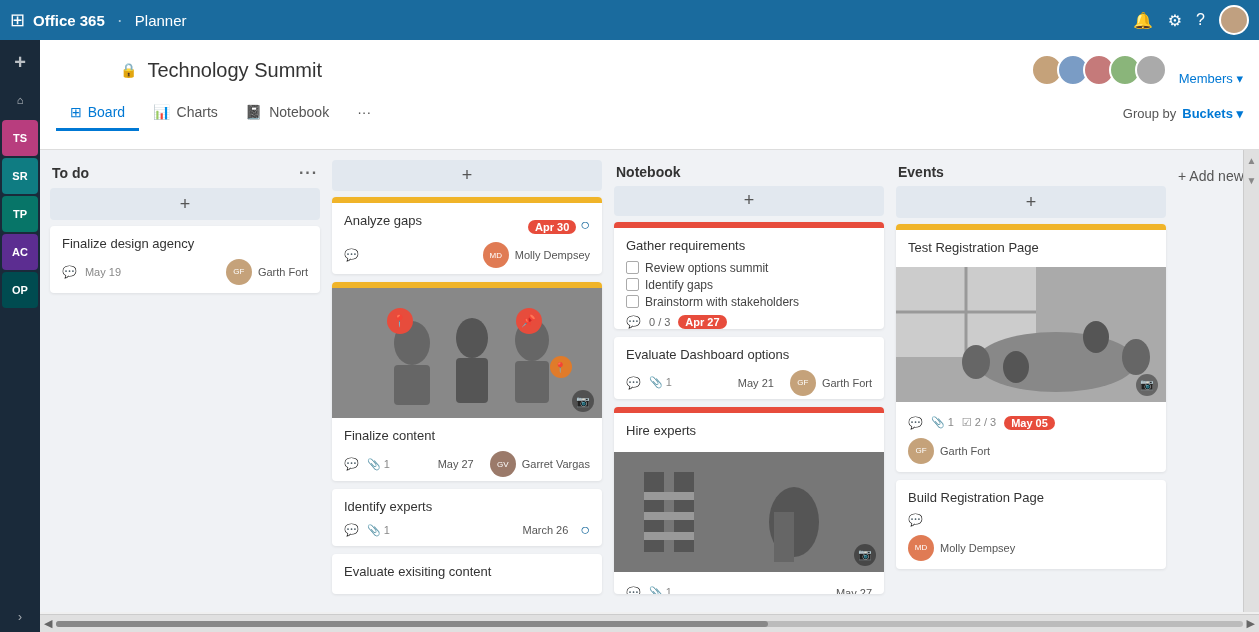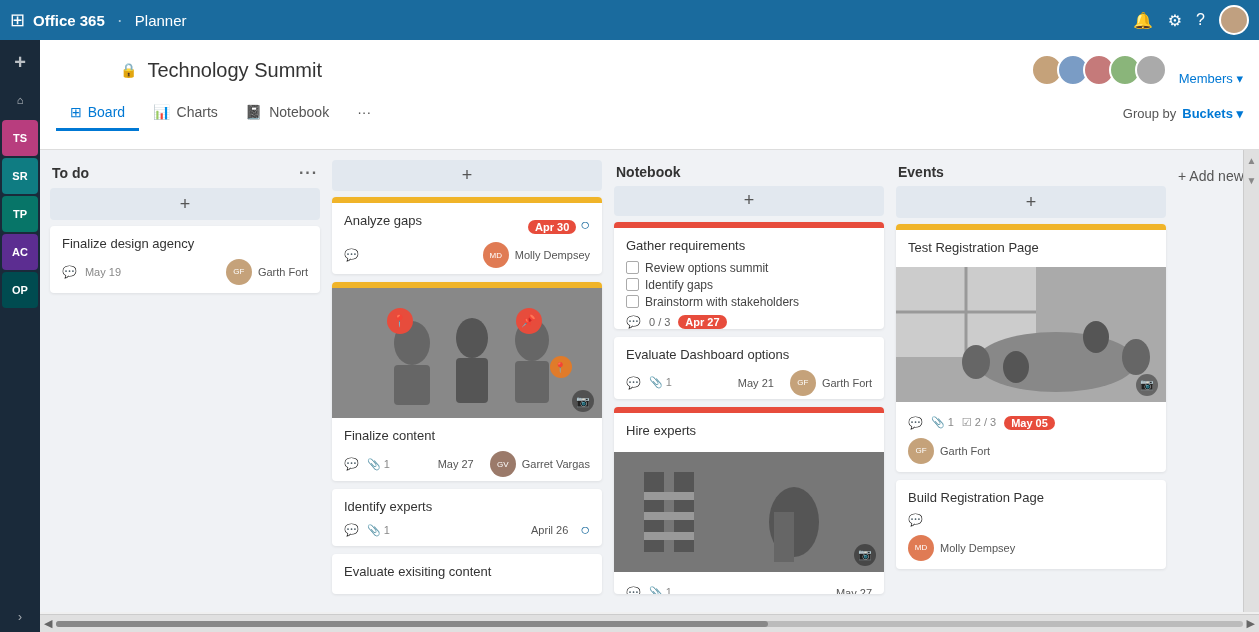--- a/index.html
+++ b/index.html
@@ -384,21 +384,21 @@
         </div>
       </div>
     </div>
 
     <div class="card">
       <div class="card-body">
         <div class="card-title">Identify experts</div>
         <div class="card-footer">
           <span class="card-comment-icon">💬</span>
           <span style="font-size:11px;color:#888;">📎 1</span>
-          <span style="font-size:11px;color:#555; margin-left:auto;">April 26</span>
+          <span style="font-size:11px;color:#555; margin-left:auto;">March 26</span>
           <span style="color:#1a6b9e; font-size:16px; margin-left:4px;">○</span>
         </div>
       </div>
     </div>
 
     <div class="card">
       <div class="card-body">
         <div class="card-title">Evaluate exisiting content</div>
       </div>
     </div>

